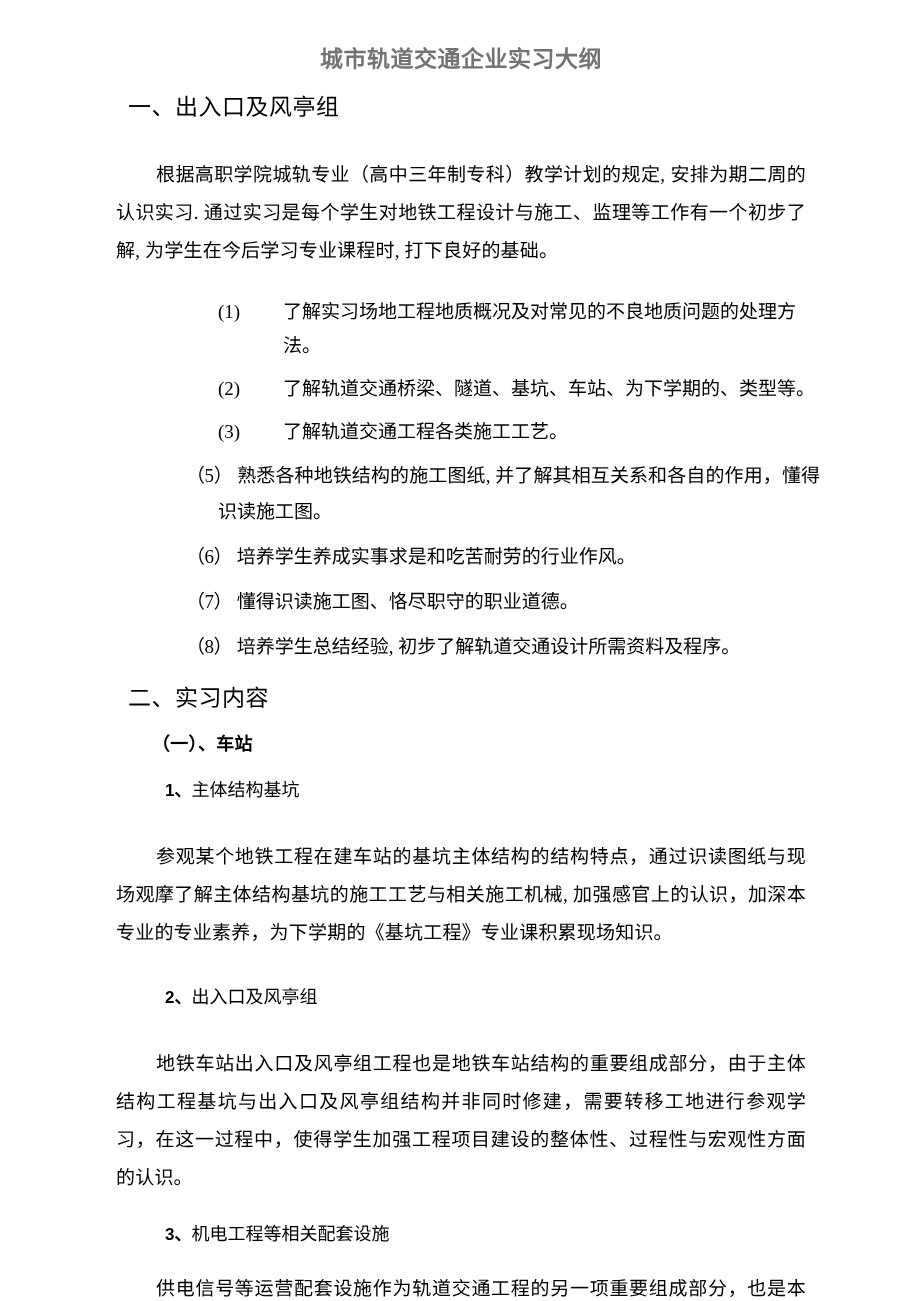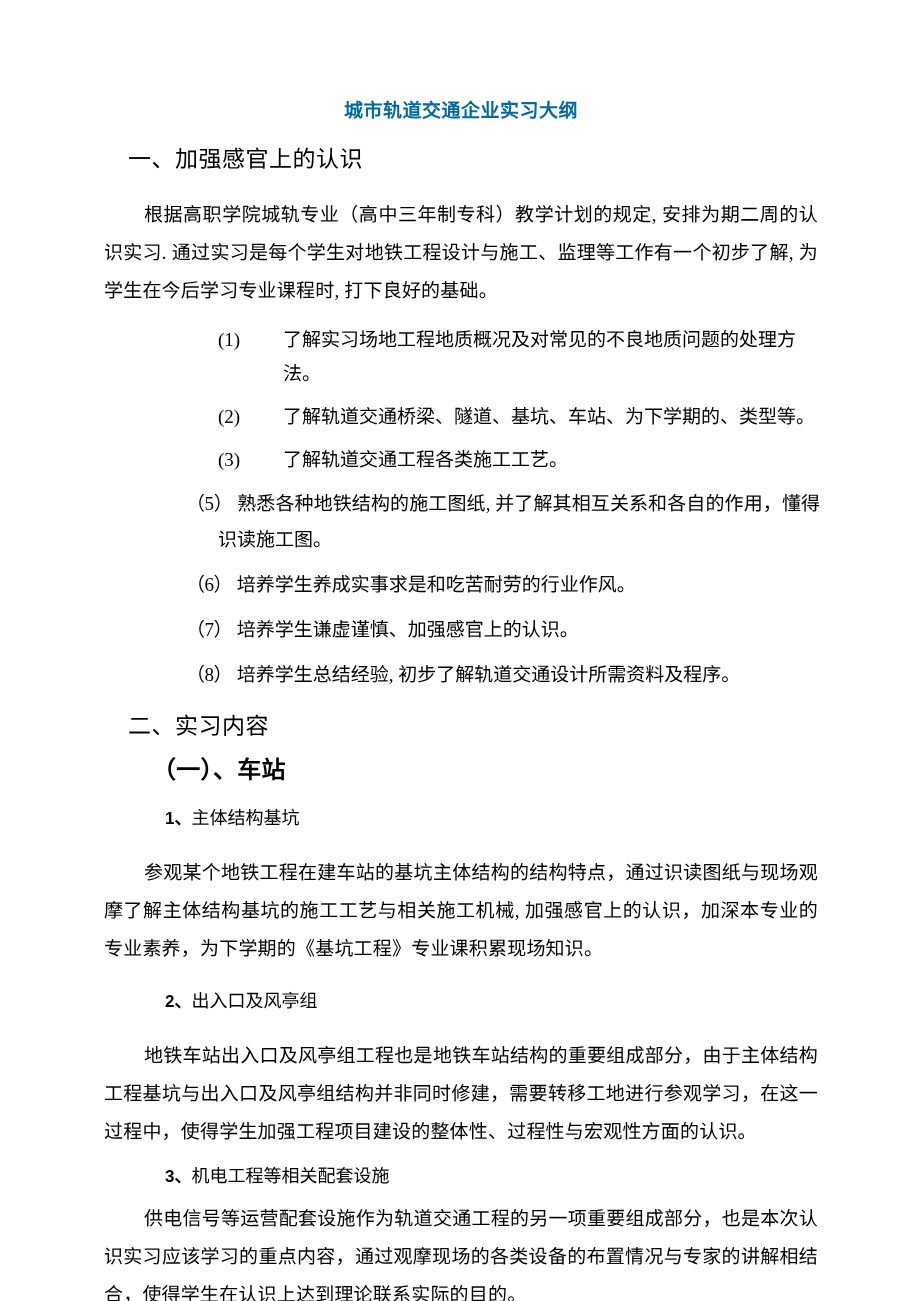--- a/index.html
+++ b/index.html
@@ -29,48 +29,48 @@
   .content {
     position: absolute;
     left: 100px;
     top: 0;
     width: 722px;
   }
 
   
   .doc-title {
     margin: 0;
-    padding-top: 96px;
+    padding-top: 44px;
     text-align: center;
     font-family: "Liberation Sans", "DejaVu Sans", sans-serif;
     font-weight: bold;
-    font-size: 19px;
+    font-size: 23px;
     line-height: 30px;
     letter-spacing: 0.5px;
-    color: #0369a1;
+    color: #737373;
   }
 
   
   .h1-line {
     margin: 0;
     padding-left: 28px;
     padding-top: 16px;
     font-size: 23px;
     line-height: 36px;
     font-weight: normal;
     letter-spacing: 0.5px;
   }
 
   
   .h2-line {
     margin: 0;
     padding-left: 52px;
     padding-top: 10px;
-    font-family: Liberation Mono, monospace;
-    font-size: 24px;
+    font-family: Liberation Sans, sans-serif;
+    font-size: 18px;
     font-weight: bold;
     line-height: 34px;
     letter-spacing: 0.3px;
   }
 
   
   .h3-line {
     margin: 0;
     padding-left: 65px;
     padding-top: 12px;
@@ -80,21 +80,21 @@
   }
   .h3-line.tight { padding-top: 4px; }
   .h3-num {
     font-family: "Liberation Sans", "DejaVu Sans", sans-serif;
     font-weight: bold;
     font-size: 17px;
   }
 
   
   .para {
-    margin: 4px;
+    margin: 16px;
     padding-top: 14px;
     text-indent: 40px;
     font-size: 19px;
     line-height: 38px;
     text-align: justify;
     text-justify: inter-ideograph;
     letter-spacing: 0.2px;
   }
   .para.tight { padding-top: 2px; }
 
@@ -132,21 +132,21 @@
   .item-hang .num { letter-spacing: -0.5px; }
 </style>
 </head>
 <body>
 
 <div class="page">
   <div class="content">
 
     <h1 class="doc-title">城市轨道交通企业实习大纲</h1>
 
-    <h2 class="h1-line">一、加强感官上的认识</h2>
+    <h2 class="h1-line">一、出入口及风亭组</h2>
 
     <p class="para">根据高职学院城轨专业（高中三年制专科）教学计划的规定, 安排为期二周的认识实习. 通过实习是每个学生对地铁工程设计与施工、监理等工作有一个初步了解, 为学生在今后学习专业课程时, 打下良好的基础。</p>
 
     <div class="list-block">
       <div class="item-tabbed">
         <span class="num">(1)</span>
         <span class="txt">了解实习场地工程地质概况及对常见的不良地质问题的处理方法。</span>
       </div>
       <div class="item-tabbed">
         <span class="num">(2)</span>
@@ -154,21 +154,21 @@
       </div>
       <div class="item-tabbed">
         <span class="num">(3)</span>
         <span class="txt">了解轨道交通工程各类施工工艺。</span>
       </div>
     </div>
 
     <div class="list-block">
       <p class="item-hang"><span class="num">（5）</span> <span>熟悉各种地铁结构的施工图纸, 并了解其相互关系和各自的作用，懂得识读施工图。</span></p>
       <p class="item-hang"><span class="num">（6）</span> <span>培养学生养成实事求是和吃苦耐劳的行业作风。</span></p>
-      <p class="item-hang"><span class="num">（7）</span> <span>培养学生谦虚谨慎、加强感官上的认识。</span></p>
+      <p class="item-hang"><span class="num">（7）</span> <span>懂得识读施工图、恪尽职守的职业道德。</span></p>
       <p class="item-hang"><span class="num">（8）</span> <span>培养学生总结经验, 初步了解轨道交通设计所需资料及程序。</span></p>
     </div>
 
     <h2 class="h1-line">二、实习内容</h2>
 
     <h3 class="h2-line">（一）、车站</h3>
 
     <h4 class="h3-line"><span class="h3-num">1、</span><span>主体结构基坑</span></h4>
     <p class="para">参观某个地铁工程在建车站的基坑主体结构的结构特点，通过识读图纸与现场观摩了解主体结构基坑的施工工艺与相关施工机械, 加强感官上的认识，加深本专业的专业素养，为下学期的《基坑工程》专业课积累现场知识。</p>
 

